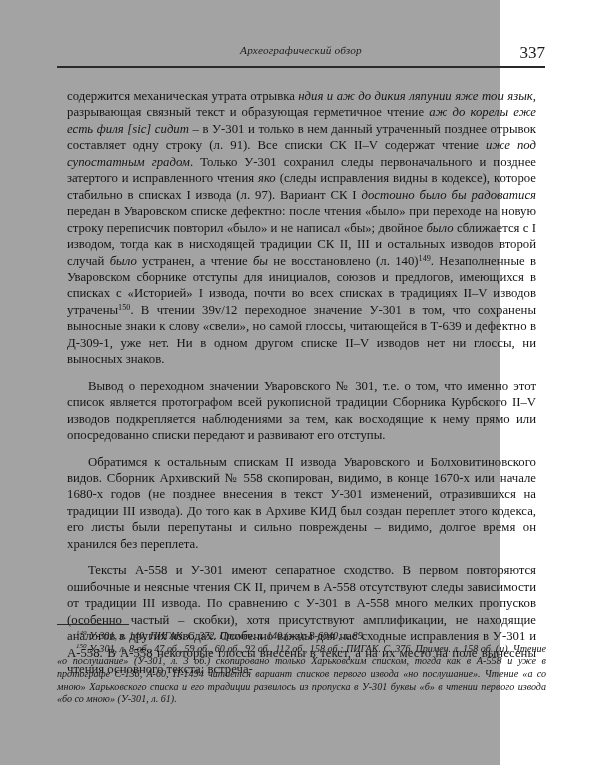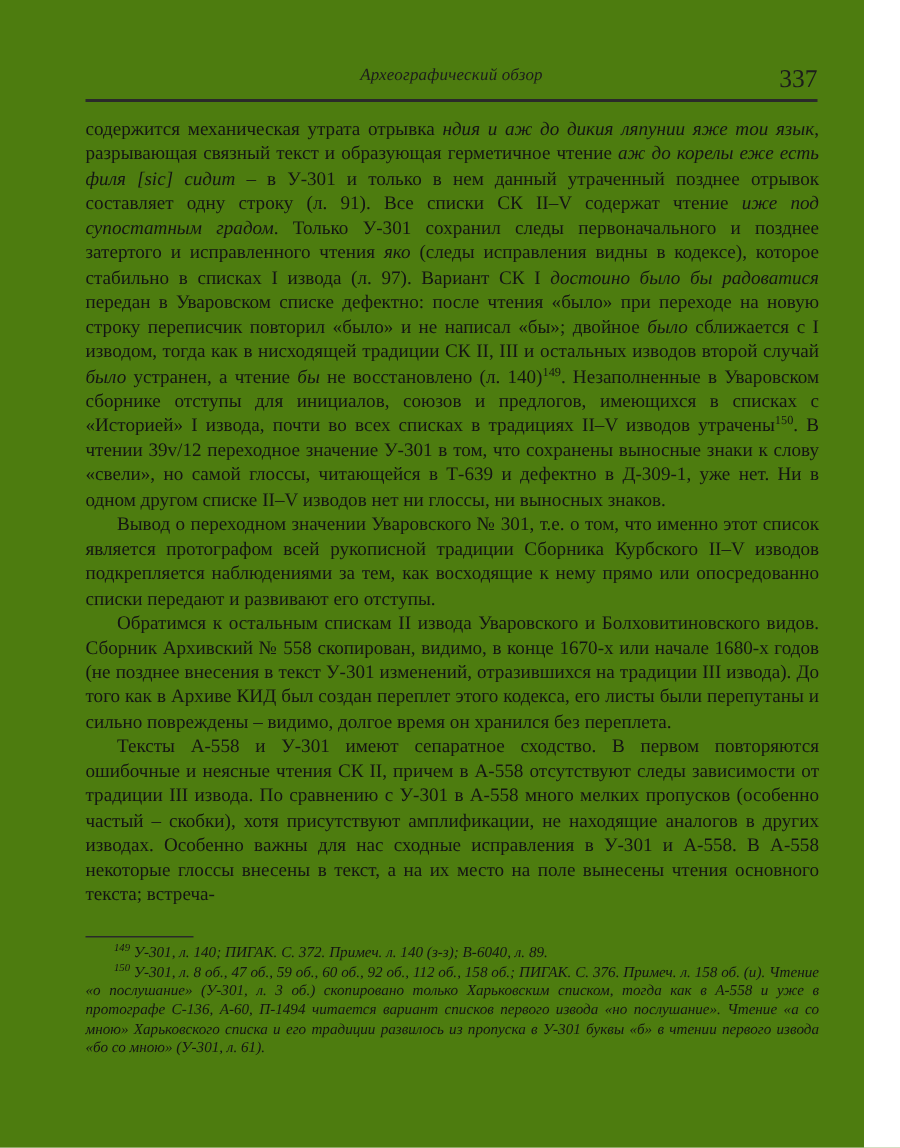--- a/index.html
+++ b/index.html
@@ -9,23 +9,23 @@
   }
   body {
     width: 600px;
     height: 765px;
     overflow: hidden;
     font-family: "Liberation Serif", "DejaVu Serif", serif;
     color: #1a1a1a;
   }
   .page {
     position: relative;
-    width: 576px;
+    width: 500px;
     height: 765px;
-    background: #4d7c0f;
+    background: #a3a3a3;
     box-sizing: border-box;
   }
   
   .runhead {
     position: absolute;
     left: 57px;
     top: 44px;
     width: 488px;
     height: 20px;
   }
@@ -56,21 +56,21 @@
     background: #2a2a2a;
   }
   
   .textblock {
     position: absolute;
     left: 57px;
     top: 78px;
     width: 489px;
   }
   p.para {
-    margin: 0;
+    margin: 10px;
     font-size: 12.75px;
     line-height: 16.45px;
     text-align: justify;
     text-justify: inter-word;
     text-indent: 21px;
     hyphens: manual;
     color: #141414;
   }
   p.para.first {
     text-indent: 0;

